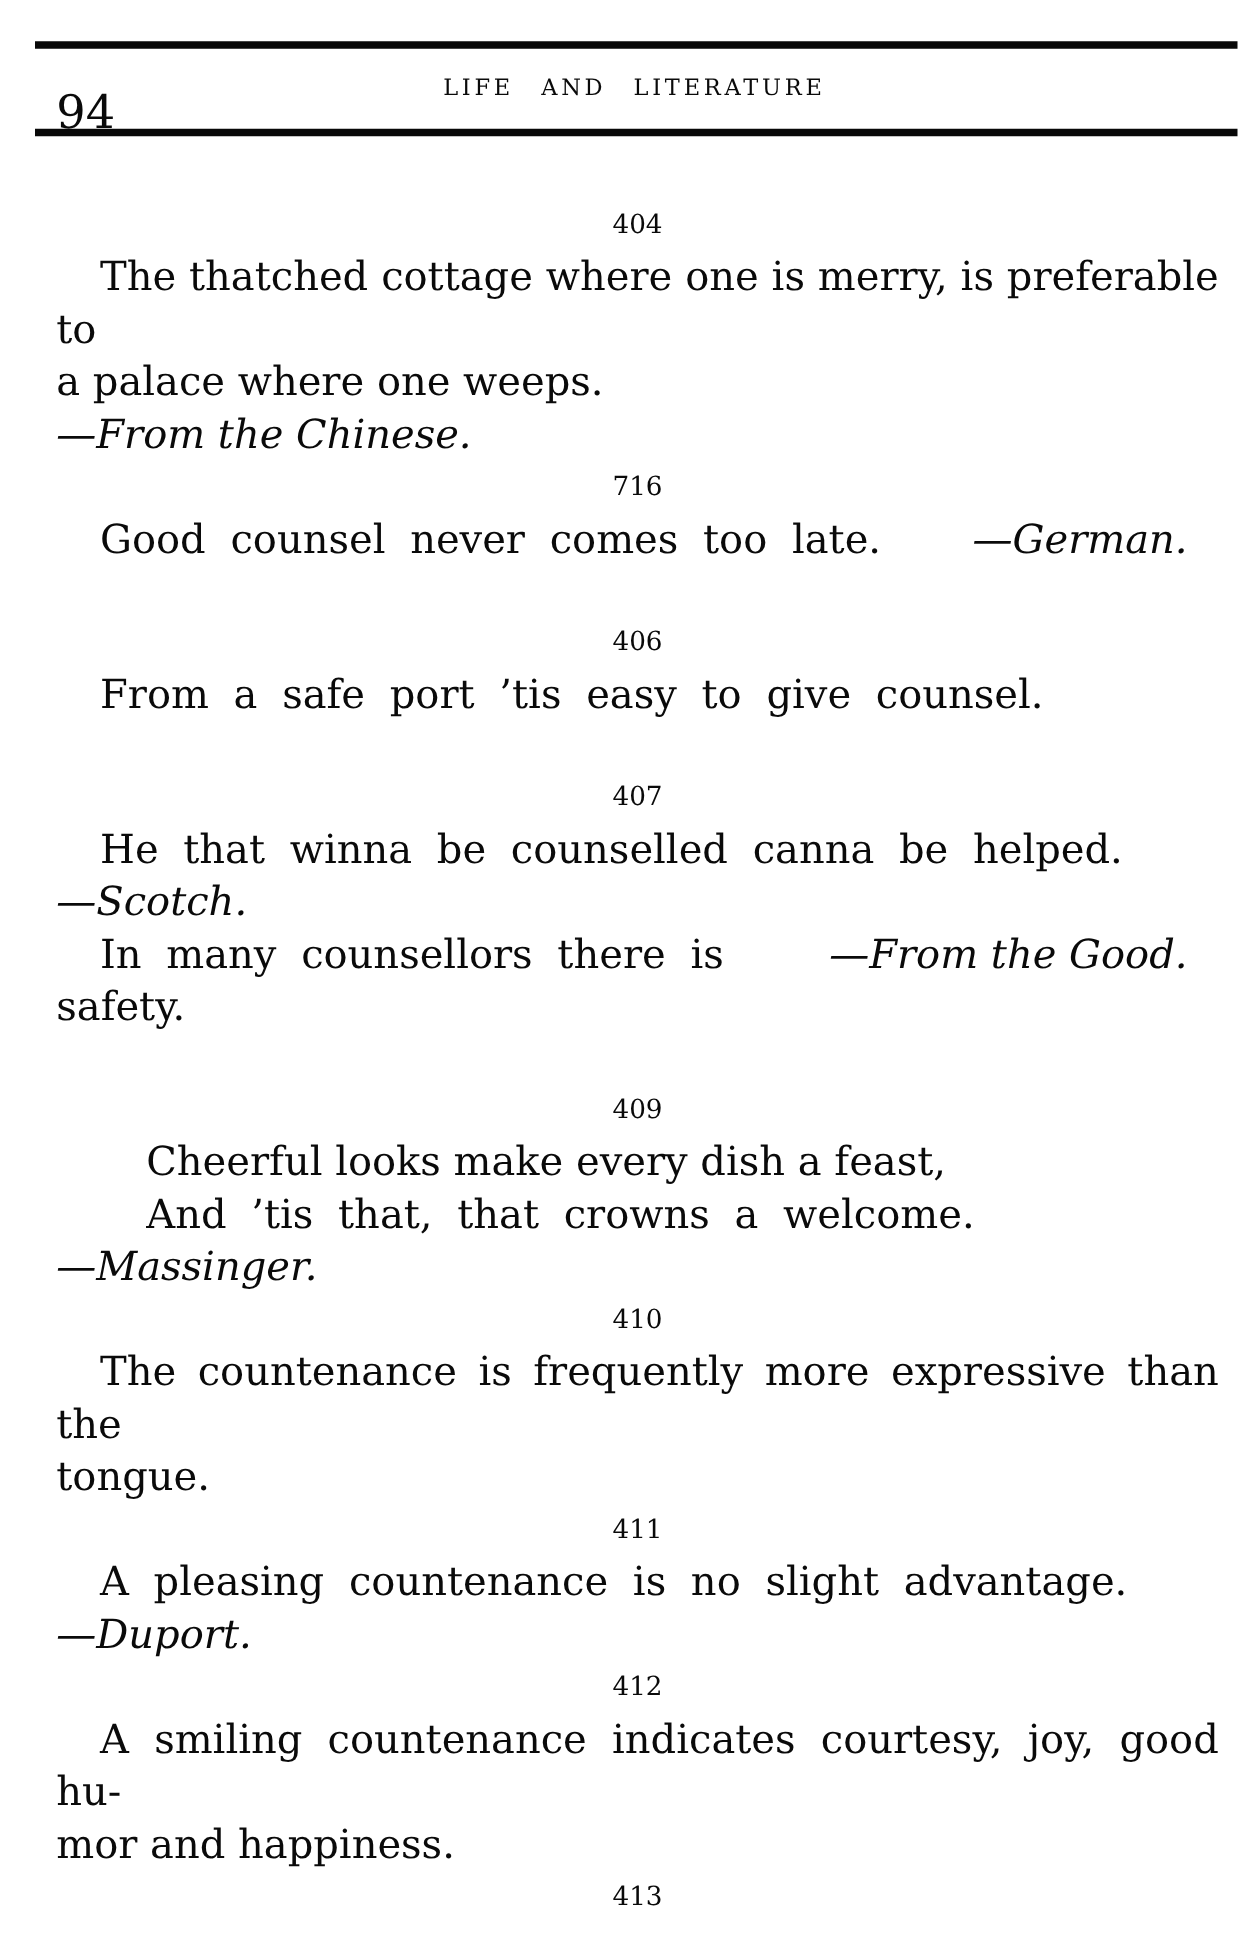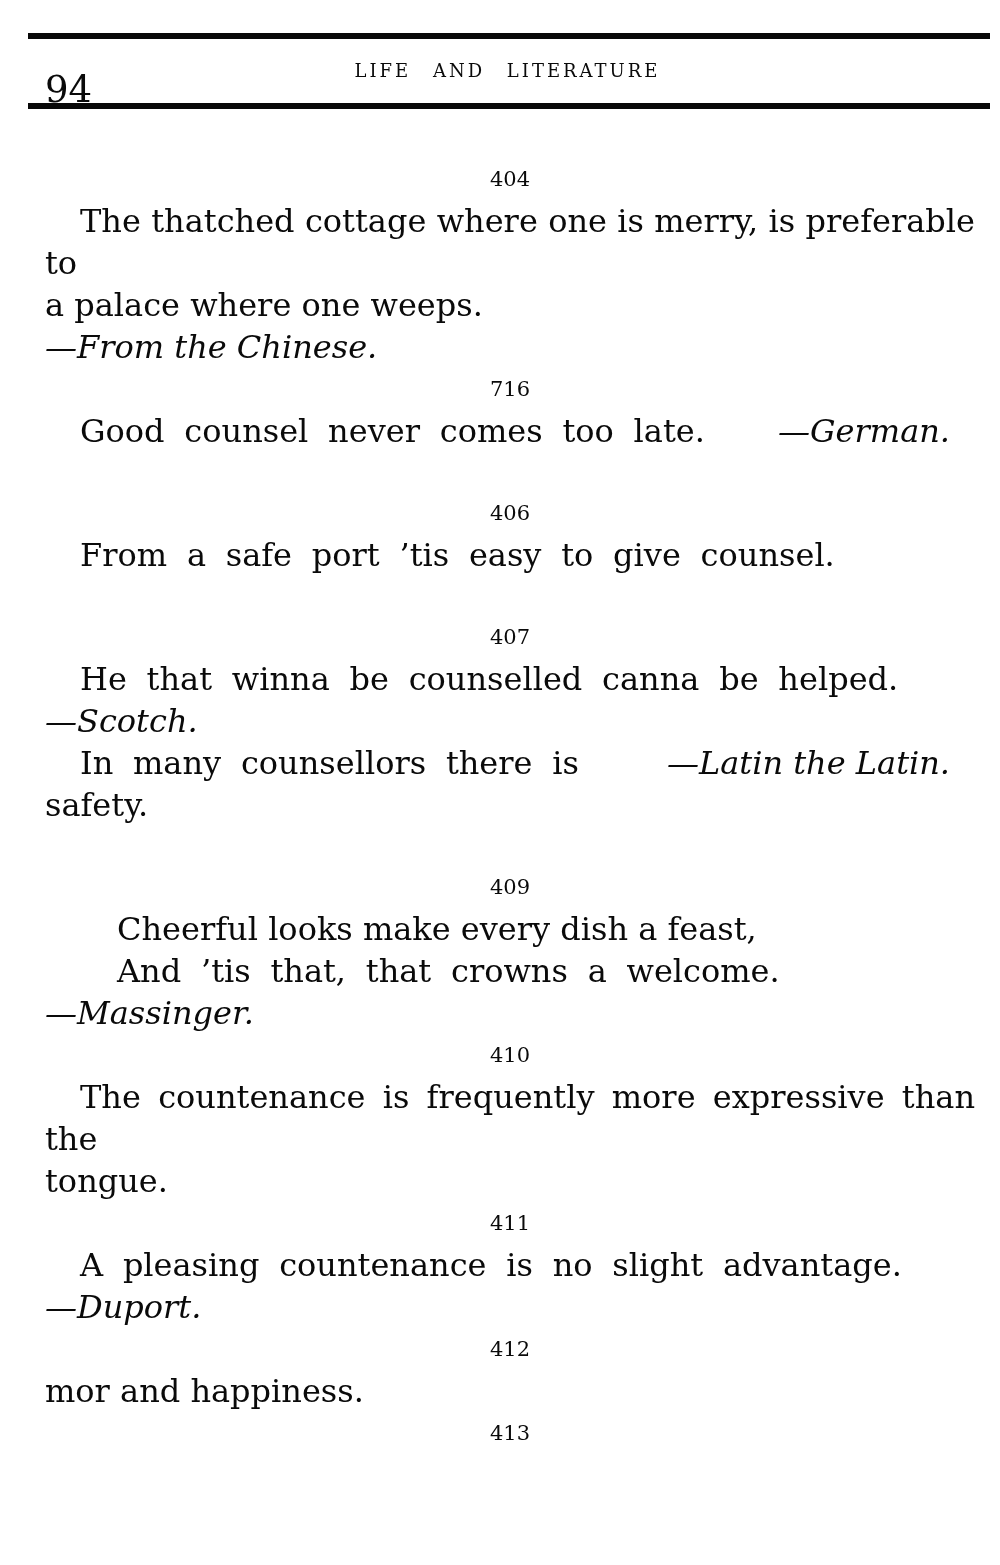--- a/index.html
+++ b/index.html
@@ -119,21 +119,21 @@
 
     <div>
       <div class="entry-num">407</div>
       <div class="line indent wide">He that winna be counselled canna be helped.</div>
       <div class="attr">—Scotch.</div>
     </div>
 
     <div>
       <div class="row">
         <span class="q wide">In many counsellors there is safety.</span>
-        <span class="attr-inline">—Latin the Latin.</span>
+        <span class="attr-inline">—From the Good.</span>
       </div>
     </div>
     <div class="spacer"></div>
 
     <div>
       <div class="entry-num">409</div>
       <div class="verse">
         <div class="line">Cheerful looks make every dish a feast,</div>
         <div class="line wide">And ’tis that, that crowns a welcome.</div>
       </div>
@@ -147,20 +147,21 @@
     </div>
 
     <div>
       <div class="entry-num">411</div>
       <div class="line indent wide">A pleasing countenance is no slight advantage.</div>
       <div class="attr">—Duport.</div>
     </div>
 
     <div>
       <div class="entry-num">412</div>
+      <div class="line indent jlast">A smiling countenance indicates courtesy, joy, good hu-</div>
       <div class="line">mor and happiness.</div>
     </div>
 
     <div>
       <div class="entry-num">413</div>
 
     </div>
 
   </div>
 </div>

